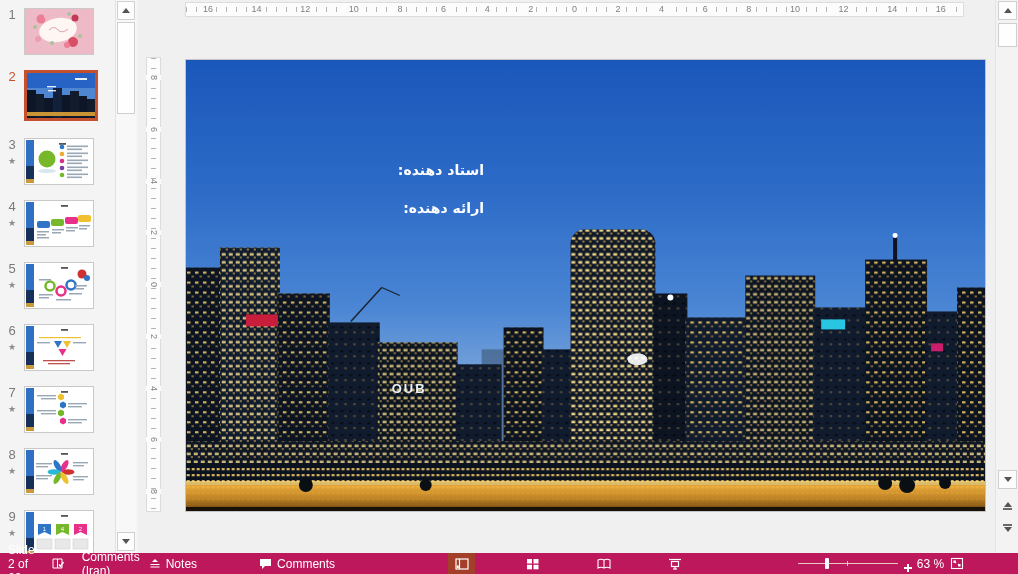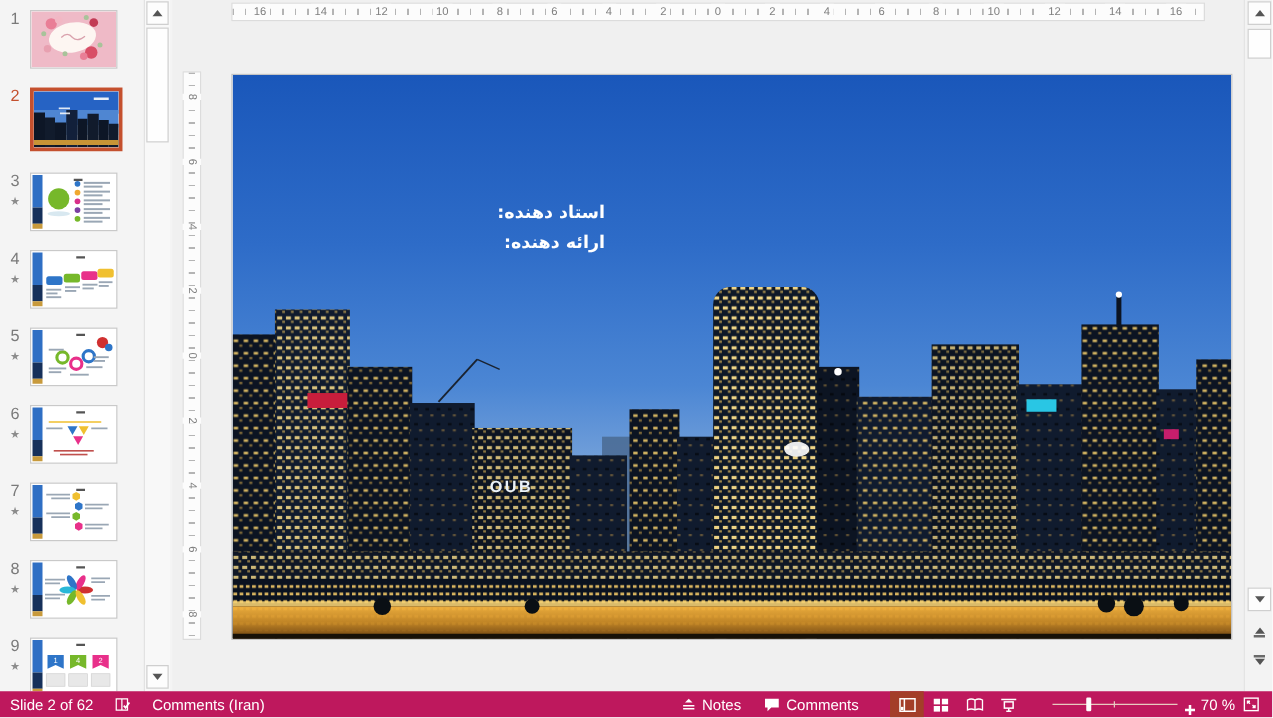--- a/index.html
+++ b/index.html
@@ -42,38 +42,38 @@
   .vruler .nums { position:absolute; inset:0; display:flex; flex-direction:column; justify-content:space-between; align-items:center; padding:12px 0; }
   .vruler .rnum { transform:rotate(90deg); padding:1px 0; }
 
   
   .slide { position:absolute; left:47px; top:59px; width:801px; height:453px; background:#fff; border:1px solid #C4C4C4; overflow:hidden; }
   .slide svg.photo { position:absolute; inset:0; width:100%; height:100%; }
   .slide-title { position:absolute; top:16px; right:26px; color:#fff; font-size:35px; font-weight:bold;
                  direction:rtl; font-family:"DejaVu Sans", sans-serif; text-shadow:0 0 2px rgba(20,60,140,.4); }
   .slide-sub { position:absolute; left:198px; top:102px; width:100px; direction:rtl; text-align:right; color:#fff;
                font-family:"DejaVu Sans", sans-serif; font-size:14px; font-weight:bold; }
-  .slide-sub .l2 { margin-top:8px; }
+  .slide-sub .l2 { margin-top:22px; }
 
   
   .v-scroll { position:absolute; right:0; top:0; width:23px; height:553px; background:#F3F3F3; border-left:1px solid #E4E4E4; }
   .v-scroll .sb-btn { left:2px; width:19px; height:19px; }
   .v-scroll .sb-btn.up { top:1px; }
   .v-scroll .thumbv { position:absolute; left:2px; top:23px; width:19px; height:24px; background:#FEFEFE; border:1px solid #CFCFCF; }
   .v-scroll .sb-btn.downpos { top:470px; }
   .nav-btn { position:absolute; left:2px; width:19px; height:18px; display:flex; flex-direction:column; align-items:center; justify-content:center; gap:1px; }
   .nav-btn.prev { top:497px; } .nav-btn.next { top:519px; }
   .dbl { display:flex; flex-direction:column; gap:1px; align-items:center; }
   .bar { width:9px; height:2px; background:#6A6A6A; }
 
   
   .status-bar { position:absolute; left:0; bottom:0; width:1018px; height:21px; background:#be185d; color:#fff;
                 display:flex; align-items:center; font-size:12px; }
   .sb-left { display:flex; align-items:center; gap:16px; padding-left:8px; }
-  .sb-right { margin-left:auto; display:flex; align-items:center; height:100%; }
+  .sb-right { margin-left:auto; display:flex; align-items:center; height:100%;gap:44px; }
   .sb-item { display:flex; align-items:center; gap:5px; height:100%; padding:0 9px; cursor:default; }
   .view-btn { width:27px; height:100%; display:flex; align-items:center; justify-content:center; }
   .view-btn.active { background:#A33E29; }
   .zoom-ctrl { display:flex; align-items:center; gap:6px; padding:0 6px; }
   .slider-track { position:relative; width:100px; height:11px; }
   .slider-track .line { position:absolute; left:0; right:0; top:5px; height:1px; background:#E8C9C0; }
   .slider-track .notch { position:absolute; left:49px; top:3px; width:1px; height:5px; background:#E8C9C0; }
   .slider-thumb { position:absolute; left:27px; top:0; width:4px; height:11px; background:#FDFDFD; border-radius:1px; }
   .minus-g { width:8px; height:2px; background:#fff; }
   .plus-g { position:relative; width:8px; height:8px; }
@@ -619,21 +619,21 @@
       </span>
       <span style="width:10px"></span>
       <span class="zoom-ctrl">
         <span class="icon"><span class="minus-g"></span></span>
         <span class="slider-track">
           <span class="line"></span>
           <span class="notch"></span>
           <span class="slider-thumb"></span>
         </span>
         <span class="icon"><span class="plus-g"></span></span>
-        <span class="zoom-label">70 %</span>
+        <span class="zoom-label">63 %</span>
         <span class="icon">
           <svg width="14" height="13" viewBox="0 0 14 13">
               <g stroke="#FFFFFF" stroke-width="1.1" fill="none">
             <rect x="1.5" y="1.5" width="11" height="10"></rect>
             <path d="M4 4 l2 2 M4 6 V4 h2 M10 9 l-2 -2 M10 7 v2 h-2"></path>
           </g>
             </svg>
         </span>
       </span>
       <span style="width:4px"></span>

